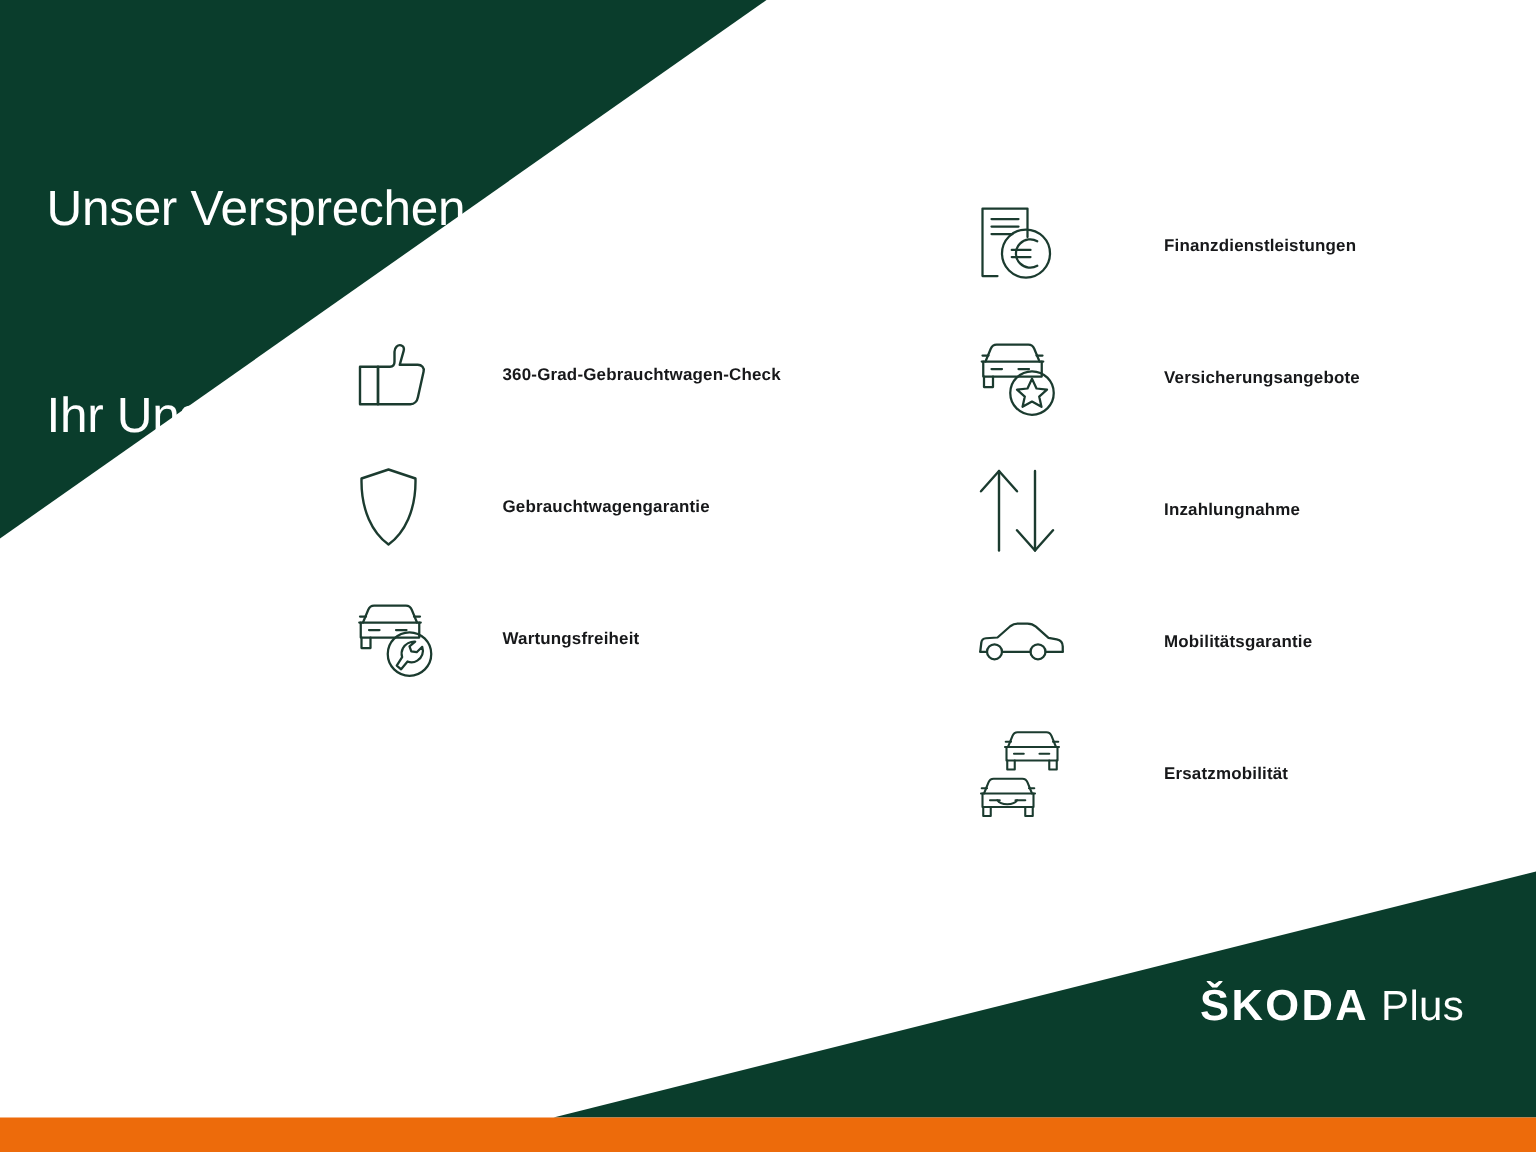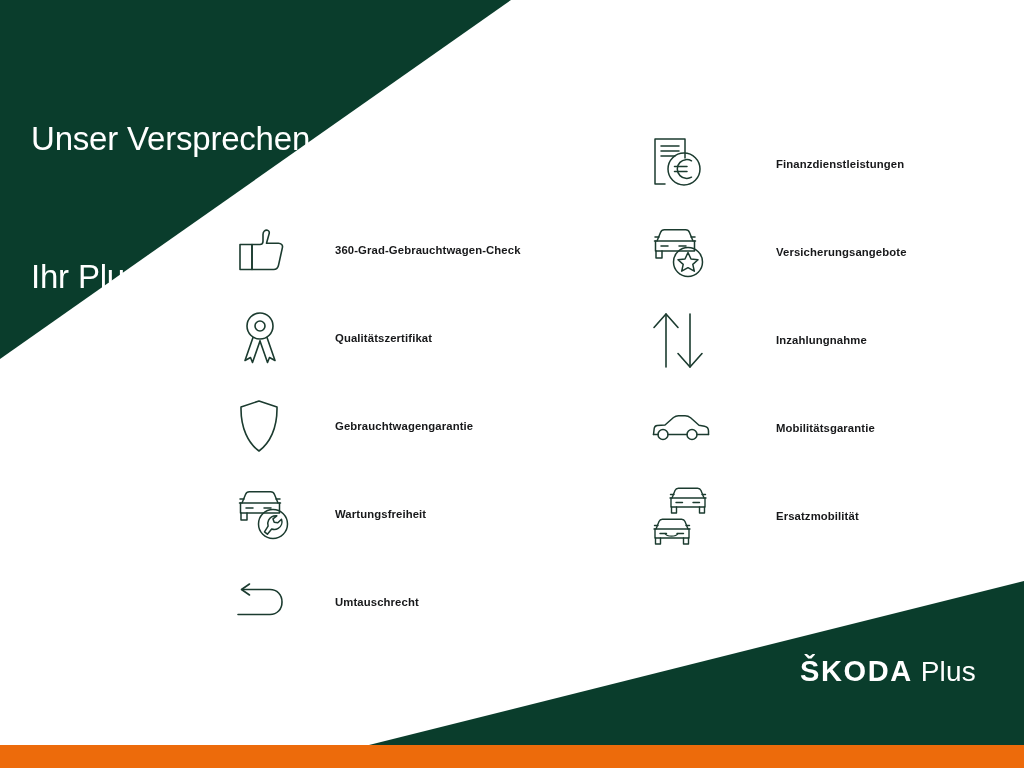--- a/index.html
+++ b/index.html
@@ -106,46 +106,35 @@
 
   <svg class="shape" viewBox="0 0 1024 768" width="1024" height="768" preserveAspectRatio="none">
     <rect x="0" y="0" width="1024" height="768" fill="#FFFFFF"></rect>
     <polygon points="0,0 511,0 0,359" fill="#0A3D2C"></polygon>
     <polygon points="1024,581 1024,745 369,745" fill="#0A3D2C"></polygon>
     <rect x="0" y="745" width="1024" height="23" fill="#ED6B0B"></rect>
   </svg>
 
   <div id="headline">
     <span class="line">Unser Versprechen.</span>
-    <span class="line">Ihr Plus.</span>
+    <span class="line">Ihr Unser.</span>
   </div>
 
   <div class="col" id="col-left">
 
     <div class="feature">
       <span class="ico">
         <svg width="52" height="52" viewBox="0 0 52 52" fill="none" stroke="#1B3B2F" stroke-width="1.6" stroke-linejoin="round" stroke-linecap="round">
           <path d="M4 20.5 H16 V45.5 H4 Z"></path>
           <path d="M16 20.5 L24 20.5 C26 20.5 27 19.2 27 17.2 L27 10.5 C27 7.6 29.2 5.6 31.4 6.2 C33 6.6 33.6 8.1 33.1 9.9 L30.5 19.2 L42.5 19.2 C45.2 19.2 47 21.2 46.4 23.6 L42.6 40.8 C42.1 43.5 40.2 45.5 37.6 45.5 L16 45.5 Z"></path>
         </svg>
       </span>
       <span class="lbl">360-Grad-Gebrauchtwagen-Check</span>
     </div>
 
-    <div class="feature">
-      <span class="ico">
-        <svg width="48" height="54" viewBox="0 0 48 54" fill="none" stroke="#1B3B2F" stroke-width="1.6" stroke-linejoin="round" stroke-linecap="round">
-          <circle cx="24" cy="15" r="13"></circle>
-          <circle cx="24" cy="15" r="5"></circle>
-          <path d="M17 26.5 L9 49.5 L14.5 46.5 L16.5 51.5 L24 30"></path>
-          <path d="M31 26.5 L39 49.5 L33.5 46.5 L31.5 51.5 L24 30"></path>
-        </svg>
-      </span>
-      <span class="lbl">Qualitätszertifikat</span>
-    </div>
 
     <div class="feature">
       <span class="ico">
         <svg width="46" height="56" viewBox="0 0 46 56" fill="none" stroke="#1B3B2F" stroke-width="1.6" stroke-linejoin="round" stroke-linecap="round">
           <path d="M23 3 L41 9 L41 11 C41 30 34 45 23 53 C12 45 5 30 5 11 L5 9 Z"></path>
         </svg>
       </span>
       <span class="lbl">Gebrauchtwagengarantie</span>
     </div>
 
@@ -158,29 +147,20 @@
           <path d="M10 21 H17 M28 21 H35"></path>
           <path d="M5 26 V33 H11 V26"></path>
           <path d="M4 12 H8 M40 12 H44"></path>
           <circle cx="37" cy="37" r="14.5"></circle>
           <path d="M40.8 28.8 C37.6 28.6 34.2 30.2 32.6 33.2 C31.6 35.1 31.5 37.2 32.1 39.1 L28.5 44.8 L31.4 47.2 L35.7 42 C37.8 42.8 40.2 42.6 42.2 41.4 C45.4 39.5 46.7 35.6 45.5 32.2 L41.8 35.8 L38.2 35.3 L37 31.9 Z"></path>
         </svg>
       </span>
       <span class="lbl">Wartungsfreiheit</span>
     </div>
 
-    <div class="feature">
-      <span class="ico">
-        <svg width="56" height="36" viewBox="0 0 56 36" fill="none" stroke="#1B3B2F" stroke-width="1.6" stroke-linejoin="round" stroke-linecap="round">
-          <path d="M2 30.5 H34 C41 30.5 46 25.5 46 18 C46 10.5 41 5.5 34 5.5 H6"></path>
-          <path d="M13.5 0 L5.5 5.5 L13.5 11"></path>
-        </svg>
-      </span>
-      <span class="lbl">Umtauschrecht</span>
-    </div>
 
   </div>
 
   <div class="col" id="col-right">
 
     <div class="feature">
       <span class="ico">
         <svg width="56" height="56" viewBox="0 0 56 56" fill="none" stroke="#1B3B2F" stroke-width="1.5" stroke-linejoin="round" stroke-linecap="round">
           <path d="M4 3 H34 V22 M4 3 V48 H14"></path>
           <path d="M10 10 H28 M10 15 H28 M10 20 H24"></path>

